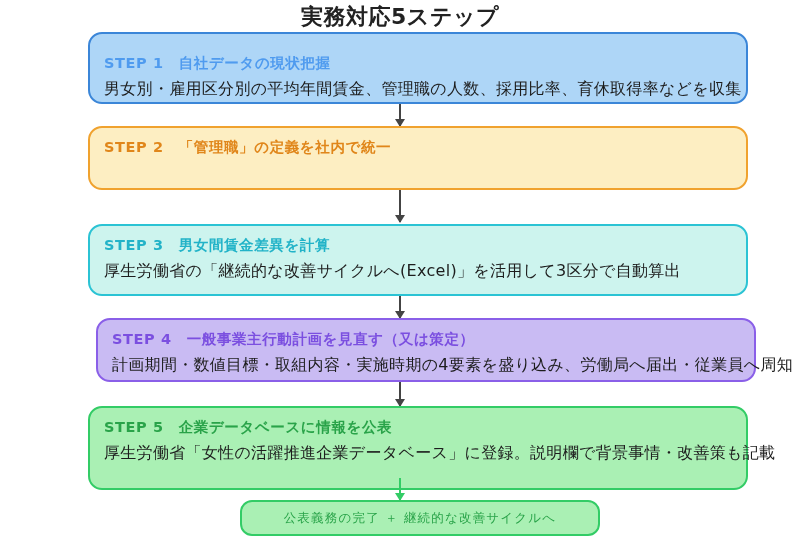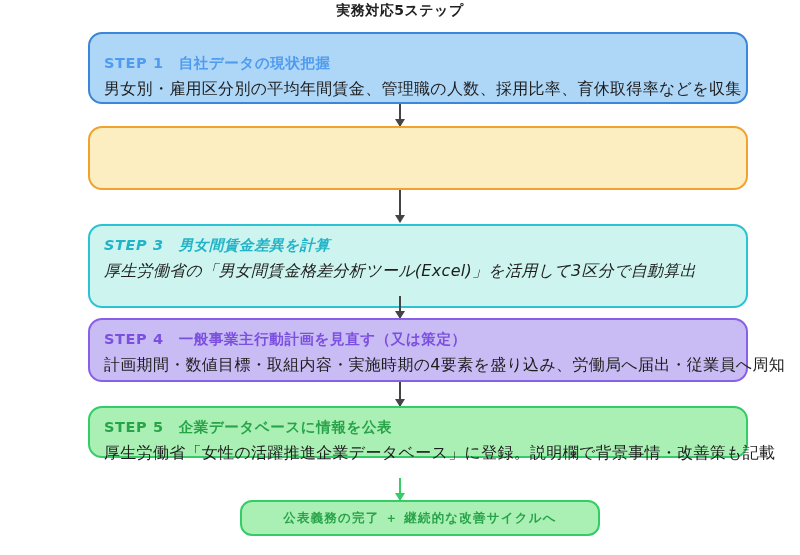--- a/index.html
+++ b/index.html
@@ -18,21 +18,21 @@
     position: relative;
     width: 800px;
     height: 555px;
   }
   .diagram-title {
     position: absolute;
     top: 2px;
     left: 0;
     width: 800px;
     text-align: center;
-    font-size: 14px;
+    font-size: 22px;
     font-weight: 600;
     color: #222222;
     letter-spacing: 0.5px;
   }
   .step-box {
     position: absolute;
     left: 88px;
     width: 660px;
     box-sizing: border-box;
     border-radius: 14px;
@@ -81,58 +81,59 @@
     background: #aaf0b4;
     border-radius: 12px;
     display: flex;
     align-items: center;
     justify-content: center;
   }
   .final-text {
     font-size: 12.5px;
     color: #29a349;
     letter-spacing: 1.2px;
-    font-weight: 700;
+    font-weight: 400;
     text-align: right;
   }
 </style>
 <style>[data-name="connector-arrow-5"]::after{border-top-color:#33cc66;}</style></head>
 <body>
 
 <div id="canvas" data-name="diagram-canvas">
 
   <div class="diagram-title" data-name="page-title">実務対応5ステップ</div>
 
   <div class="step-box" id="box-0" style="top:32px;height:72px;background:#aed6f7;border-color:#3b86d8;" data-name="step-box-1">
     <div class="step-heading" style="color:#4f9bef;margin-top:12px;" data-name="step-heading-1">STEP 1　自社データの現状把握</div>
     <div class="step-desc" data-name="step-description-1">男女別・雇用区分別の平均年間賃金、管理職の人数、採用比率、育休取得率などを収集</div>
   </div>
 
   <div class="arrow" style="top: 104px; height: 22px; background: rgb(68, 68, 68);" data-name="connector-arrow-1"></div>
 
   <div class="step-box" id="box-1" style="top:126px;height:64px;background:#fdeec2;border-color:#f0a22e;" data-name="step-box-2">
+    <div class="step-heading" style="color:#e0861a;" data-name="step-heading-2">STEP 2　「管理職」の定義を社内で統一</div>
   </div>
 
   <div class="arrow" style="top: 190px; height: 32px; background: rgb(68, 68, 68);" data-name="connector-arrow-2"></div>
 
-  <div class="step-box" id="box-2" style="top:224px;height:84px;background:#cdf4ee;border-color:#2bc3d4;font-style:italic;" data-name="step-box-3">
+  <div class="step-box" id="box-2" style="top:224px;height:72px;background:#cdf4ee;border-color:#2bc3d4;" data-name="step-box-3">
     <div class="step-heading" style="color:#22b3c8;" data-name="step-heading-3">STEP 3　男女間賃金差異を計算</div>
-    <div class="step-desc" data-name="step-description-3">厚生労働省の「男女間賃金格差分析ツール(Excel)」を活用して3区分で自動算出</div>
+    <div class="step-desc" data-name="step-description-3">厚生労働省の「継続的な改善サイクルへ(Excel)」を活用して3区分で自動算出</div>
   </div>
 
   <div class="arrow" style="top: 296px; height: 22px; background: rgb(68, 68, 68);" data-name="connector-arrow-3"></div>
 
-  <div class="step-box" id="box-3" style="top:318px;height:64px;background:#c9bbf3;border-color:#8a5fe8;" data-name="step-box-4">
+  <div class="step-box" id="box-3" style="top:318px;height:64px;background:#c9bbf3;border-color:#8a5fe8;margin-left:8px;" data-name="step-box-4">
     <div class="step-heading" style="color:#7b4fe0;" data-name="step-heading-4">STEP 4　一般事業主行動計画を見直す（又は策定）</div>
     <div class="step-desc" data-name="step-description-4">計画期間・数値目標・取組内容・実施時期の4要素を盛り込み、労働局へ届出・従業員へ周知</div>
   </div>
 
   <div class="arrow" style="top: 382px; height: 24px; background: rgb(68, 68, 68);" data-name="connector-arrow-4"></div>
 
-  <div class="step-box" id="box-4" style="top:406px;height:52px;background:#aaf0b4;border-color:#33cc66;" data-name="step-box-5">
+  <div class="step-box" id="box-4" style="top:406px;height:84px;background:#aaf0b4;border-color:#33cc66;" data-name="step-box-5">
     <div class="step-heading" style="color:#29a349;" data-name="step-heading-5">STEP 5　企業データベースに情報を公表</div>
     <div class="step-desc" data-name="step-description-5">厚生労働省「女性の活躍推進企業データベース」に登録。説明欄で背景事情・改善策も記載</div>
   </div>
 
   <div class="arrow" style="top:478px;height:22px;background:#33cc66;" data-name="connector-arrow-5"></div>
 
   <div class="final-box" data-name="final-outcome-box" style="background: rgb(170, 240, 180); border-color: rgb(51, 204, 102);">
     <span class="final-text" data-name="final-outcome-label" style="color: rgb(41, 163, 73);">公表義務の完了 ＋ 継続的な改善サイクルへ</span>
   </div>
 

